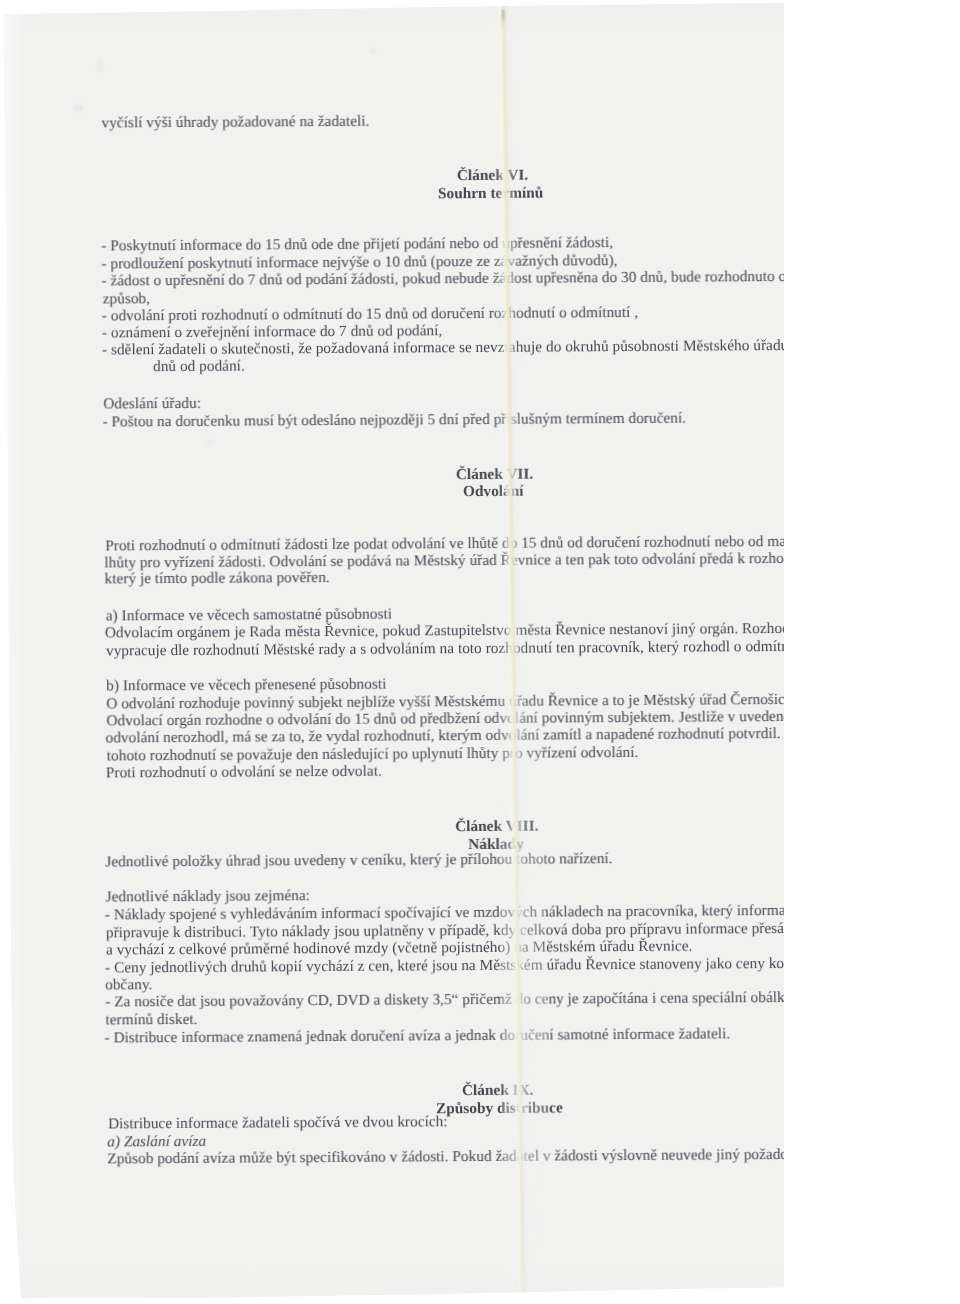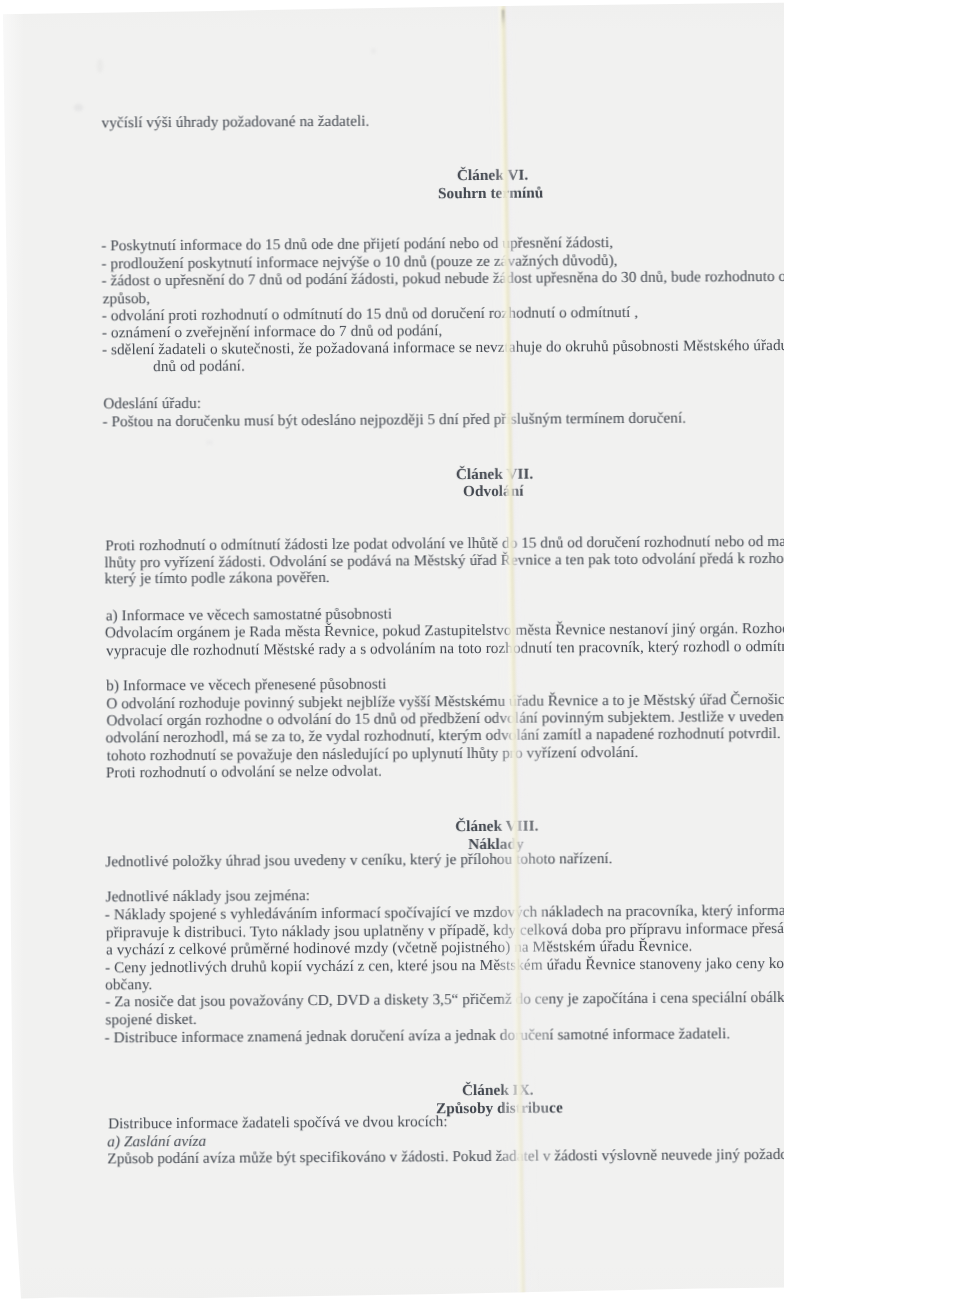--- a/index.html
+++ b/index.html
@@ -118,21 +118,21 @@
         <div class="ln b" style="left: 454px; top: 818.3px;">Článek VIII.</div>
         <div class="ln b" style="left: 467px; top: 836.3px;">Náklady</div>
         <div class="ln" style="left: 104px; top: 851.3px;">Jednotlivé položky úhrad jsou uvedeny v ceníku, který je přílohou tohoto nařízení.</div>
         <div class="ln" style="left: 104px; top: 886.3px;">Jednotlivé náklady jsou zejména:</div>
         <div class="ln" style="left: 103px; top: 904.3px;">- Náklady spojené s vyhledáváním informací spočívající ve mzdových nákladech na pracovníka, který informaci vyhledává a</div>
         <div class="ln" style="left: 104px; top: 922.3px;">připravuje k distribuci. Tyto náklady jsou uplatněny v případě, kdy celková doba pro přípravu informace přesáhne čtvrt hodiny</div>
         <div class="ln" style="left: 104px; top: 939.3px;">a vychází z celkové průměrné hodinové mzdy (včetně pojistného) na Městském úřadu Řevnice.</div>
         <div class="ln" style="left: 103px; top: 957.3px;">- Ceny jednotlivých druhů kopií vychází z cen, které jsou na Městském úřadu Řevnice stanoveny jako ceny kopírování pro</div>
         <div class="ln" style="left: 103px; top: 974.3px;">občany.</div>
         <div class="ln" style="left: 103px; top: 991.3px;">- Za nosiče dat jsou považovány CD, DVD a diskety 3,5“ přičemž do ceny je započítána i cena speciální obálky určené k</div>
-        <div class="ln" style="left: 103px; top: 1009.3px;">spojené disket.</div>
+        <div class="ln" style="left: 103px; top: 1009.3px;">termínů disket.</div>
         <div class="ln" style="left: 102px; top: 1027.3px;">- Distribuce informace znamená jednak doručení avíza a jednak doručení samotné informace žadateli.</div>
         <div class="ln b" style="left: 459px; top: 1082.3px;">Článek IX.</div>
         <div class="ln b" style="left: 433px; top: 1100.3px;">Způsoby distribuce</div>
         <div class="ln" style="left: 105px; top: 1113.3px;">Distribuce informace žadateli spočívá ve dvou krocích:</div>
         <div class="ln" style="left: 104px; top: 1131.3px; font-style: italic;">a) Zaslání avíza</div>
         <div class="ln" style="left: 104px; top: 1148.3px;">Způsob podání avíza může být specifikováno v žádosti. Pokud žadatel v žádosti výslovně neuvede jiný požadovaný způsob,</div>
       </div>
   </div>
   <div id="smudges">
       <div class="smudge" style="left: 74px; top: 104px; width: 9px; height: 7px; background: rgba(120, 126, 128, 0.09);"></div>

